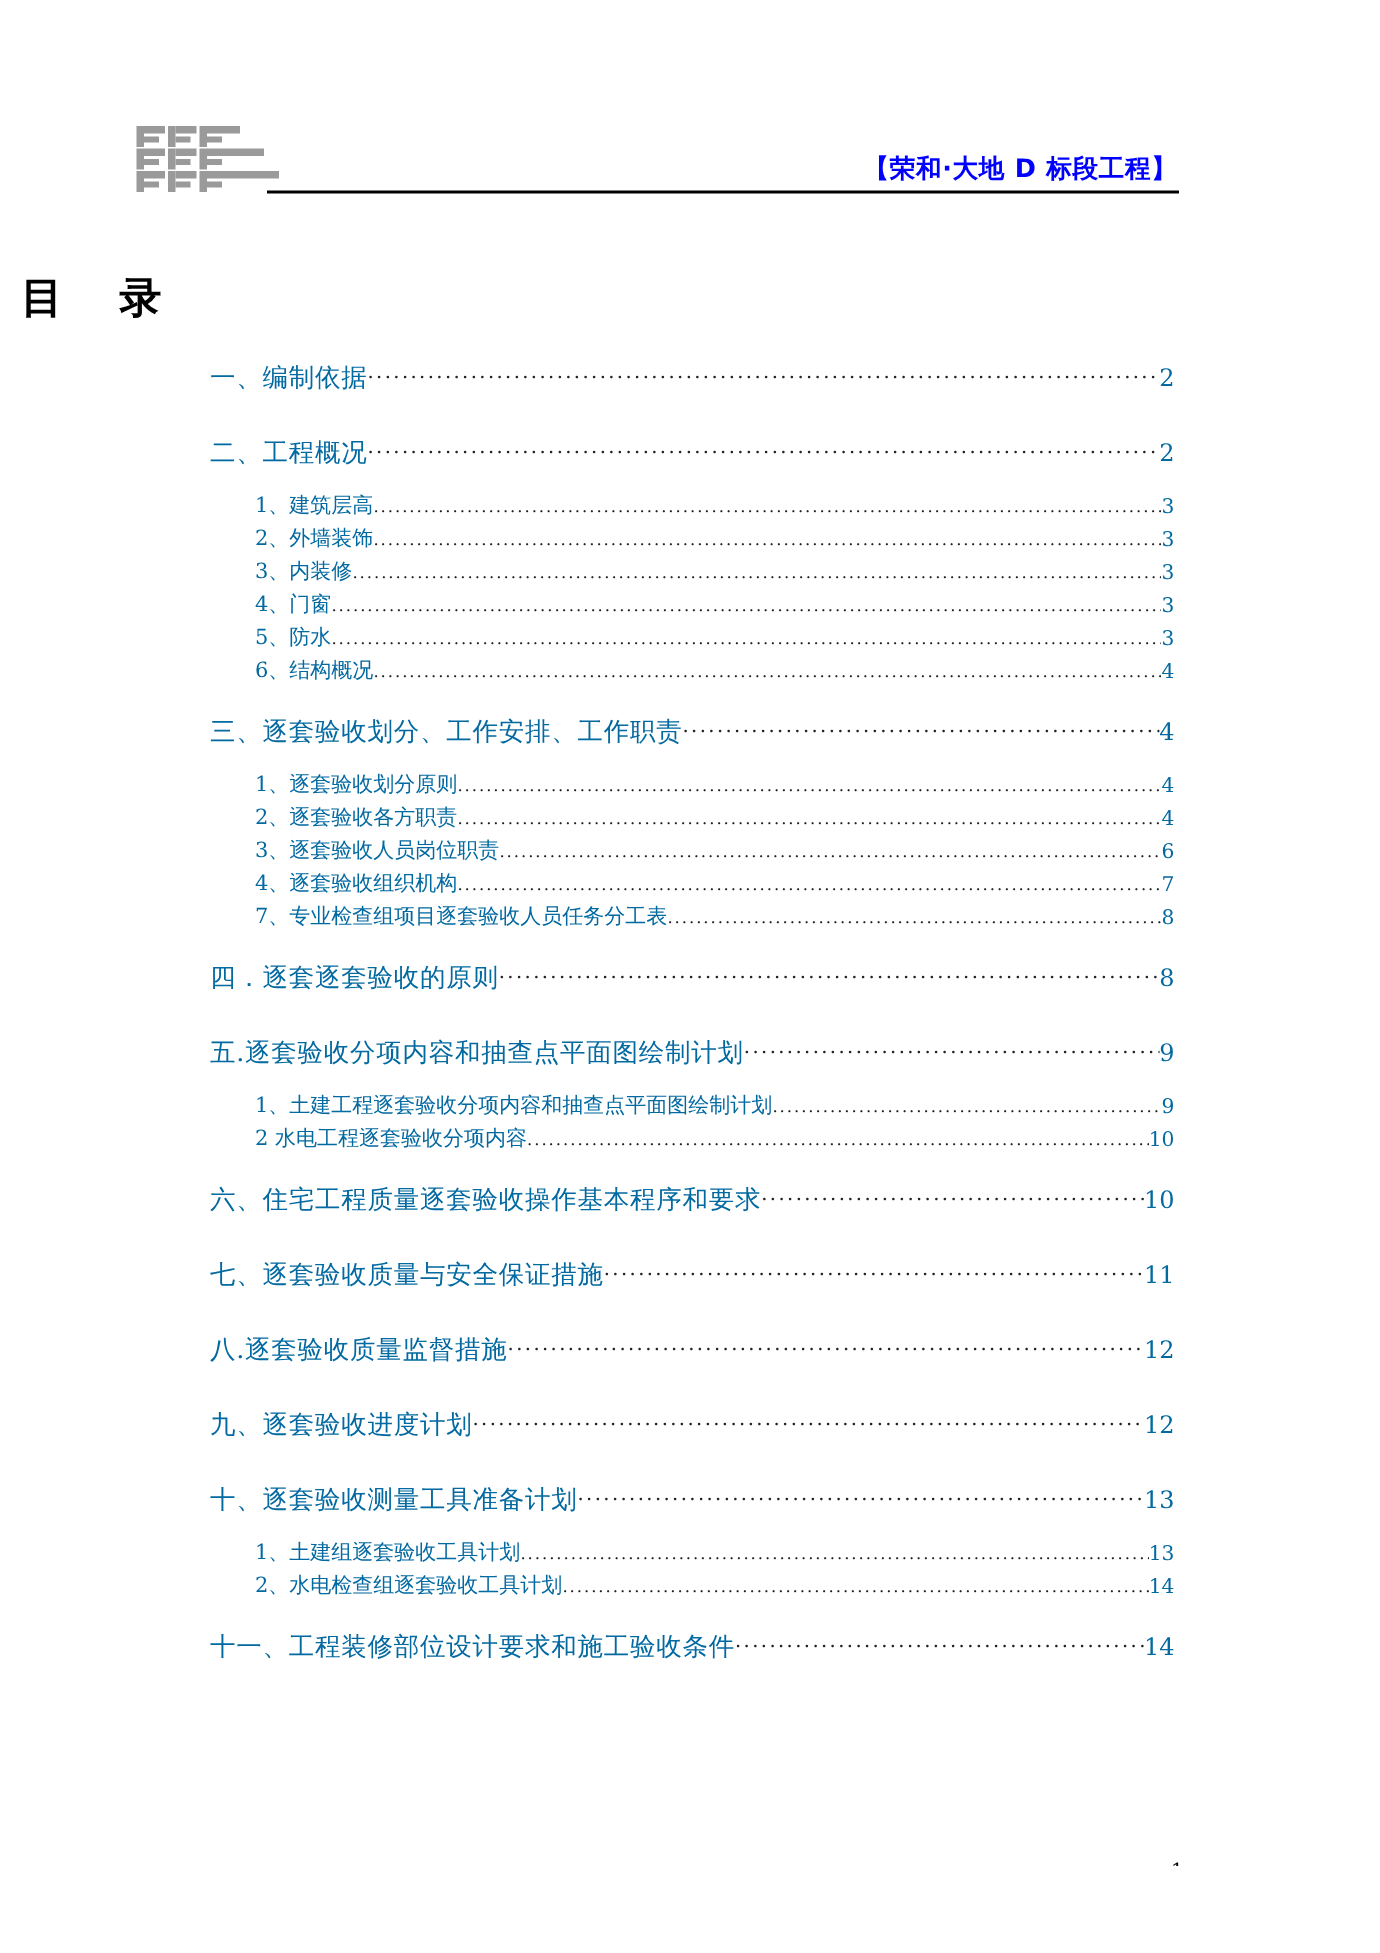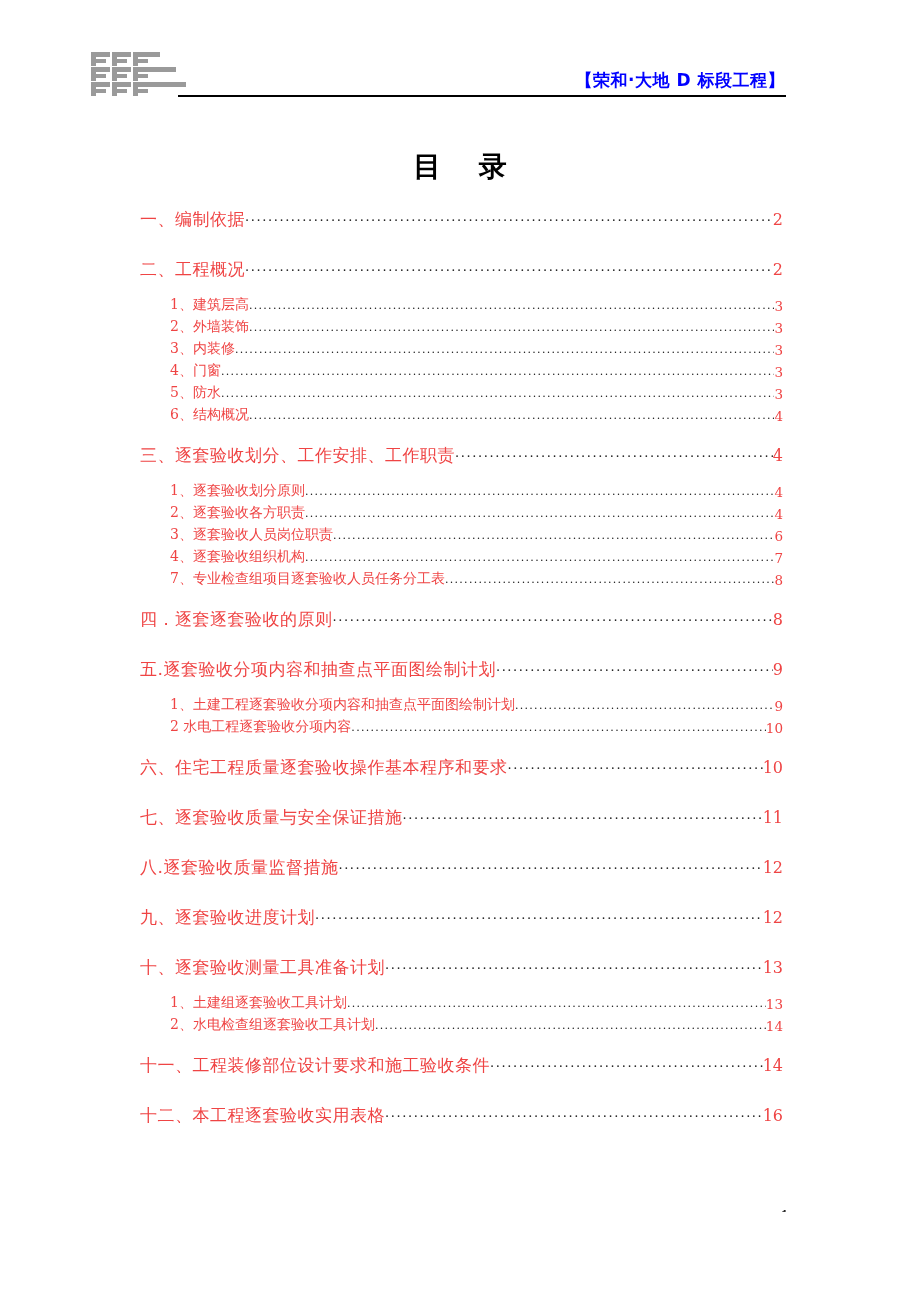--- a/index.html
+++ b/index.html
@@ -11,20 +11,21 @@
     font-family: "DejaVu Sans", "Liberation Sans", sans-serif;
     color: #000000;
   }
   .page {
     position: relative;
     width: 920px;
     height: 1212px;
     background: #ffffff;
     overflow: hidden;
     box-sizing: border-box;
+    margin-top: 32px;
   }
 
   
   .header {
     position: absolute;
     left: 0;
     top: 0;
     width: 920px;
     height: 110px;
   }
@@ -82,42 +83,41 @@
     height: 0;
     border-top: 2px solid #000000;
   }
 
   
   .doc-title {
     position: absolute;
     left: 0;
     top: 148px;
     width: 920px;
-    text-align: center;
     font-family: "DejaVu Serif", "Liberation Serif", serif;
     font-size: 28px;
     font-weight: bold;
     letter-spacing: 14px;
     text-indent: 14px;
   }
 
   
   .toc {
     position: absolute;
     left: 0;
     top: 200px;
     width: 920px;
   }
   .toc-entry {
     display: flex;
     align-items: baseline;
     width: 100%;
     box-sizing: border-box;
     font-family: "DejaVu Serif", "Liberation Serif", serif;
-    color: #ef4444;
+    color: #0369a1;
     white-space: nowrap;
   }
   .toc-entry .label {
     flex: 0 0 auto;
   }
   .toc-entry .leader {
     flex: 1 1 auto;
     overflow: hidden;
     margin: 0 0px;
     position: relative;
@@ -386,22 +386,17 @@
         <span class="leader"></span>
         <span class="pageno">14</span>
       </div>
       <div class="gap-md"></div>
       <div class="toc-entry lvl1">
         <span class="label">十一、工程装修部位设计要求和施工验收条件</span>
         <span class="leader"></span>
         <span class="pageno">14</span>
       </div>
       <div class="gap-md"></div>
-      <div class="toc-entry lvl1">
-        <span class="label">十二、本工程逐套验收实用表格</span>
-        <span class="leader"></span>
-        <span class="pageno">16</span>
-      </div>
     </div>
 
   <div class="footer-pageno">1</div>
 
 </div>
 
 </body></html>

